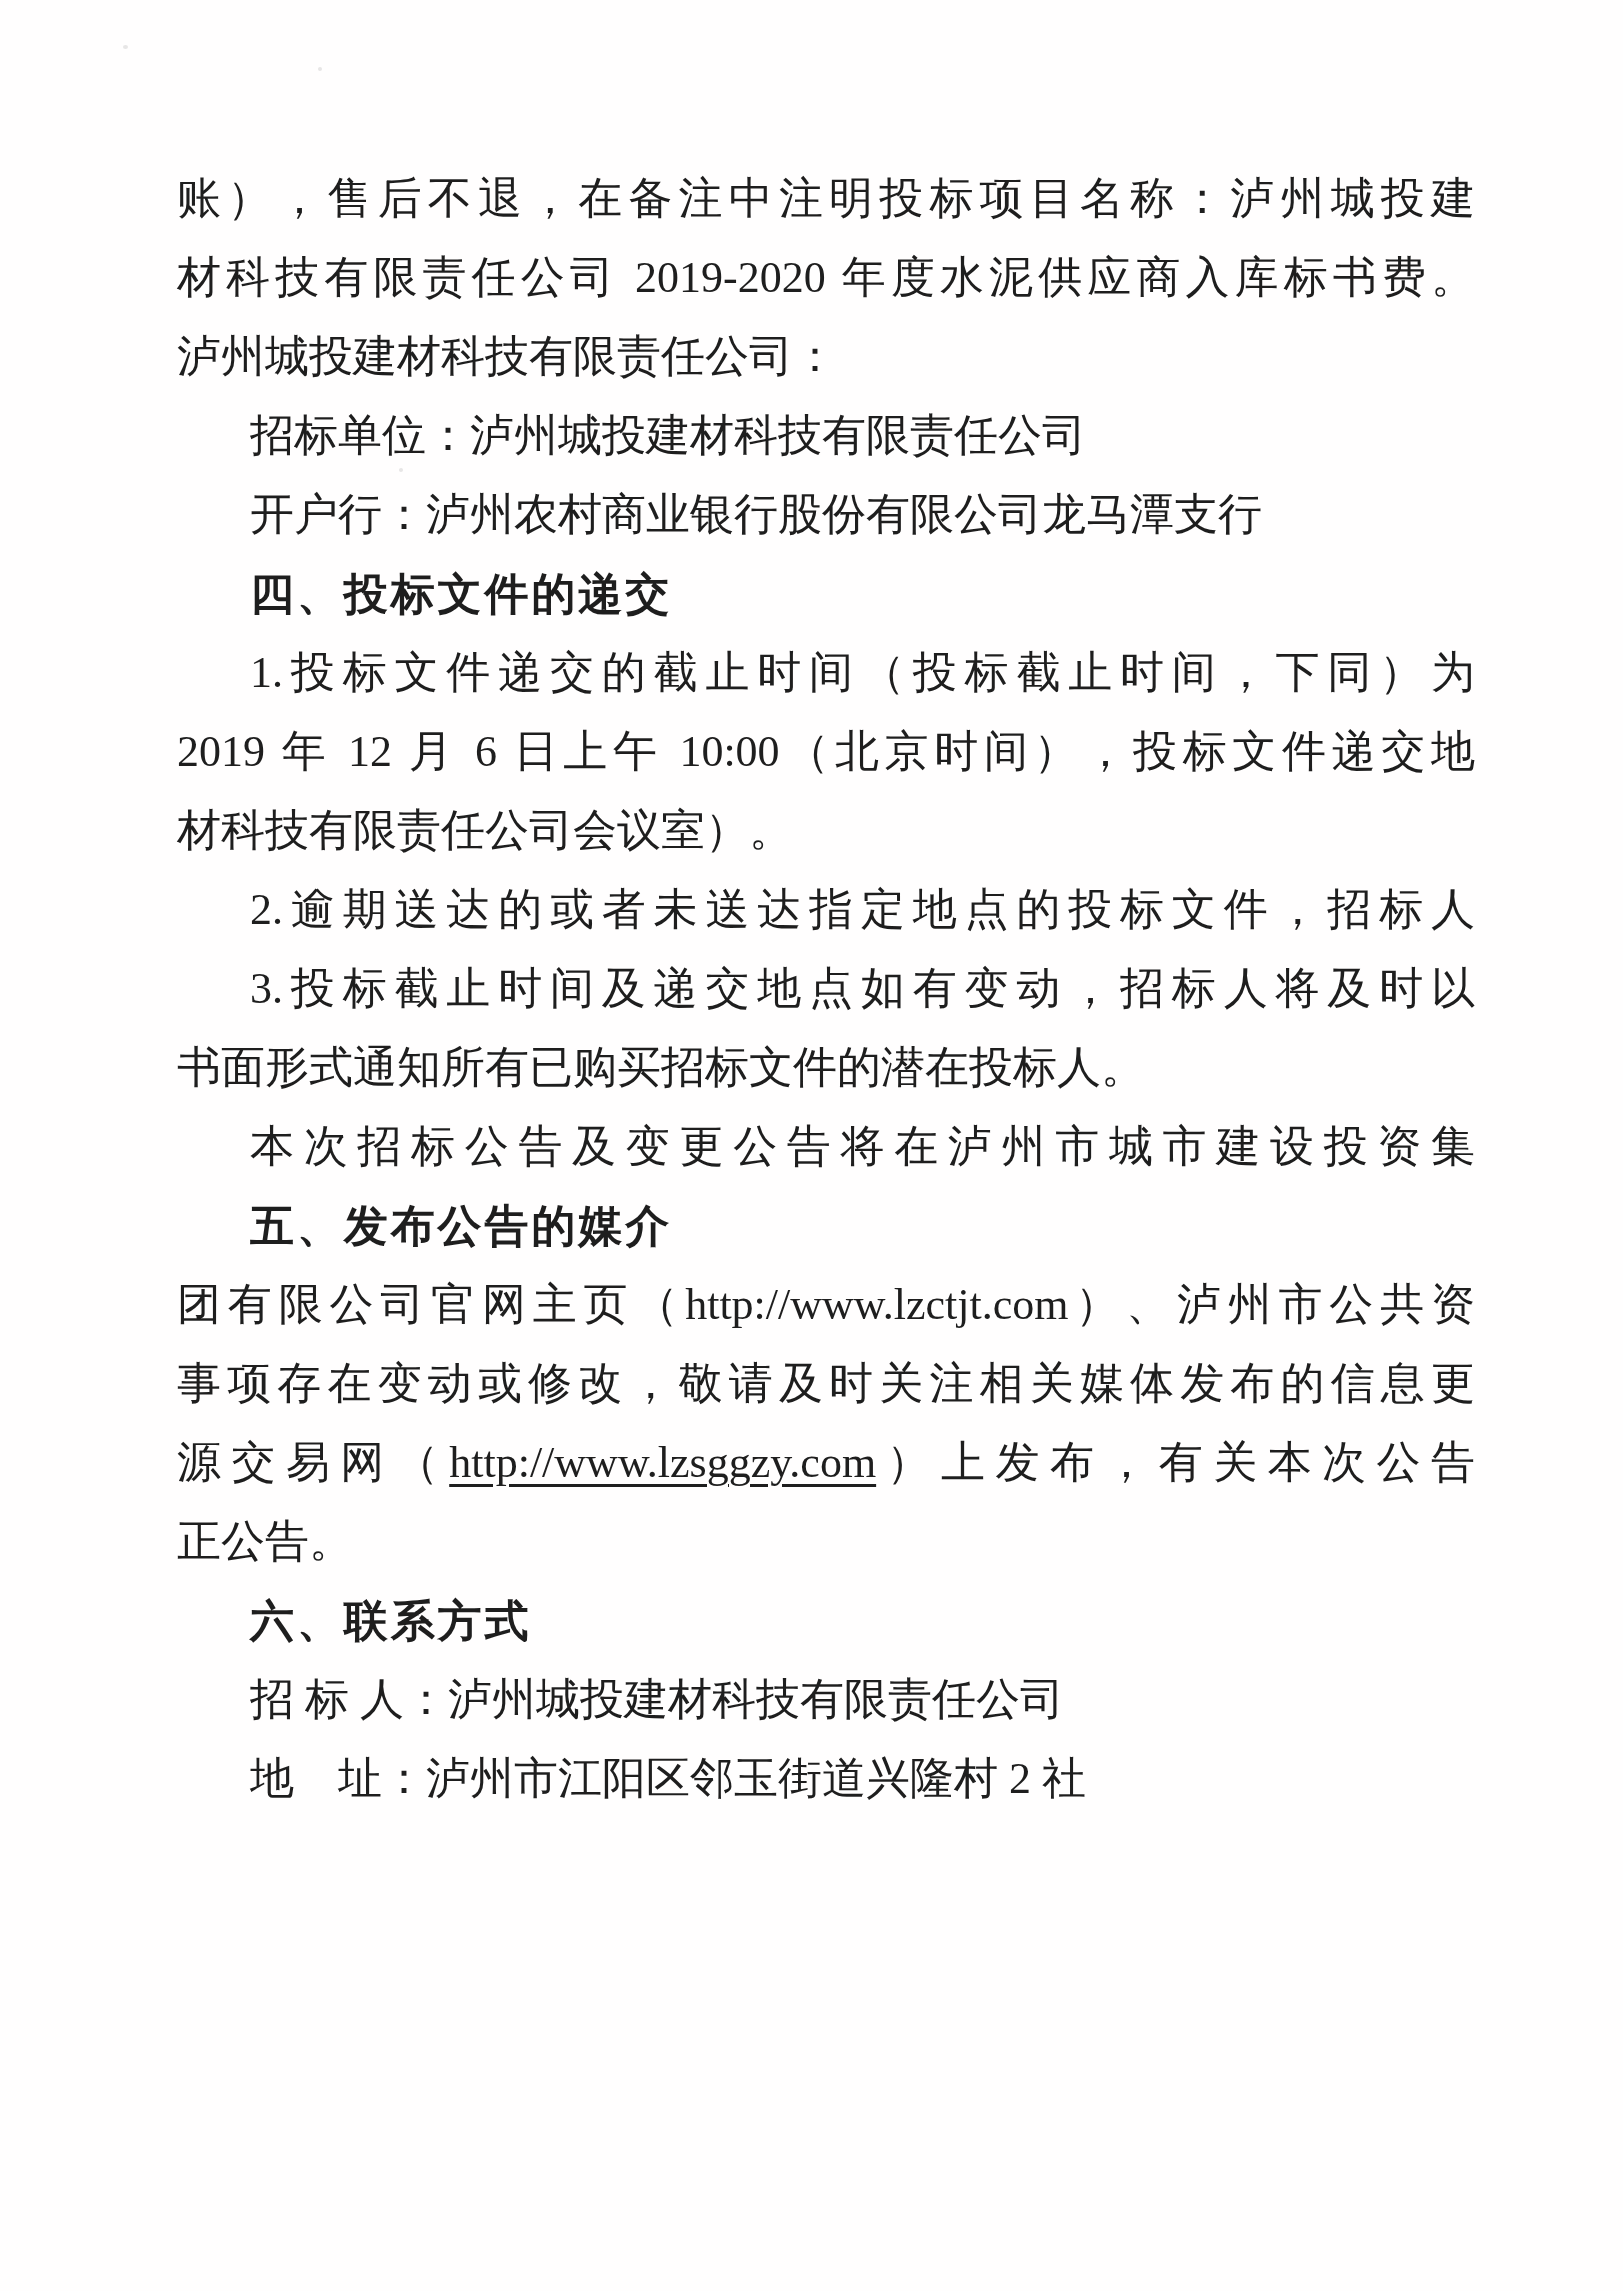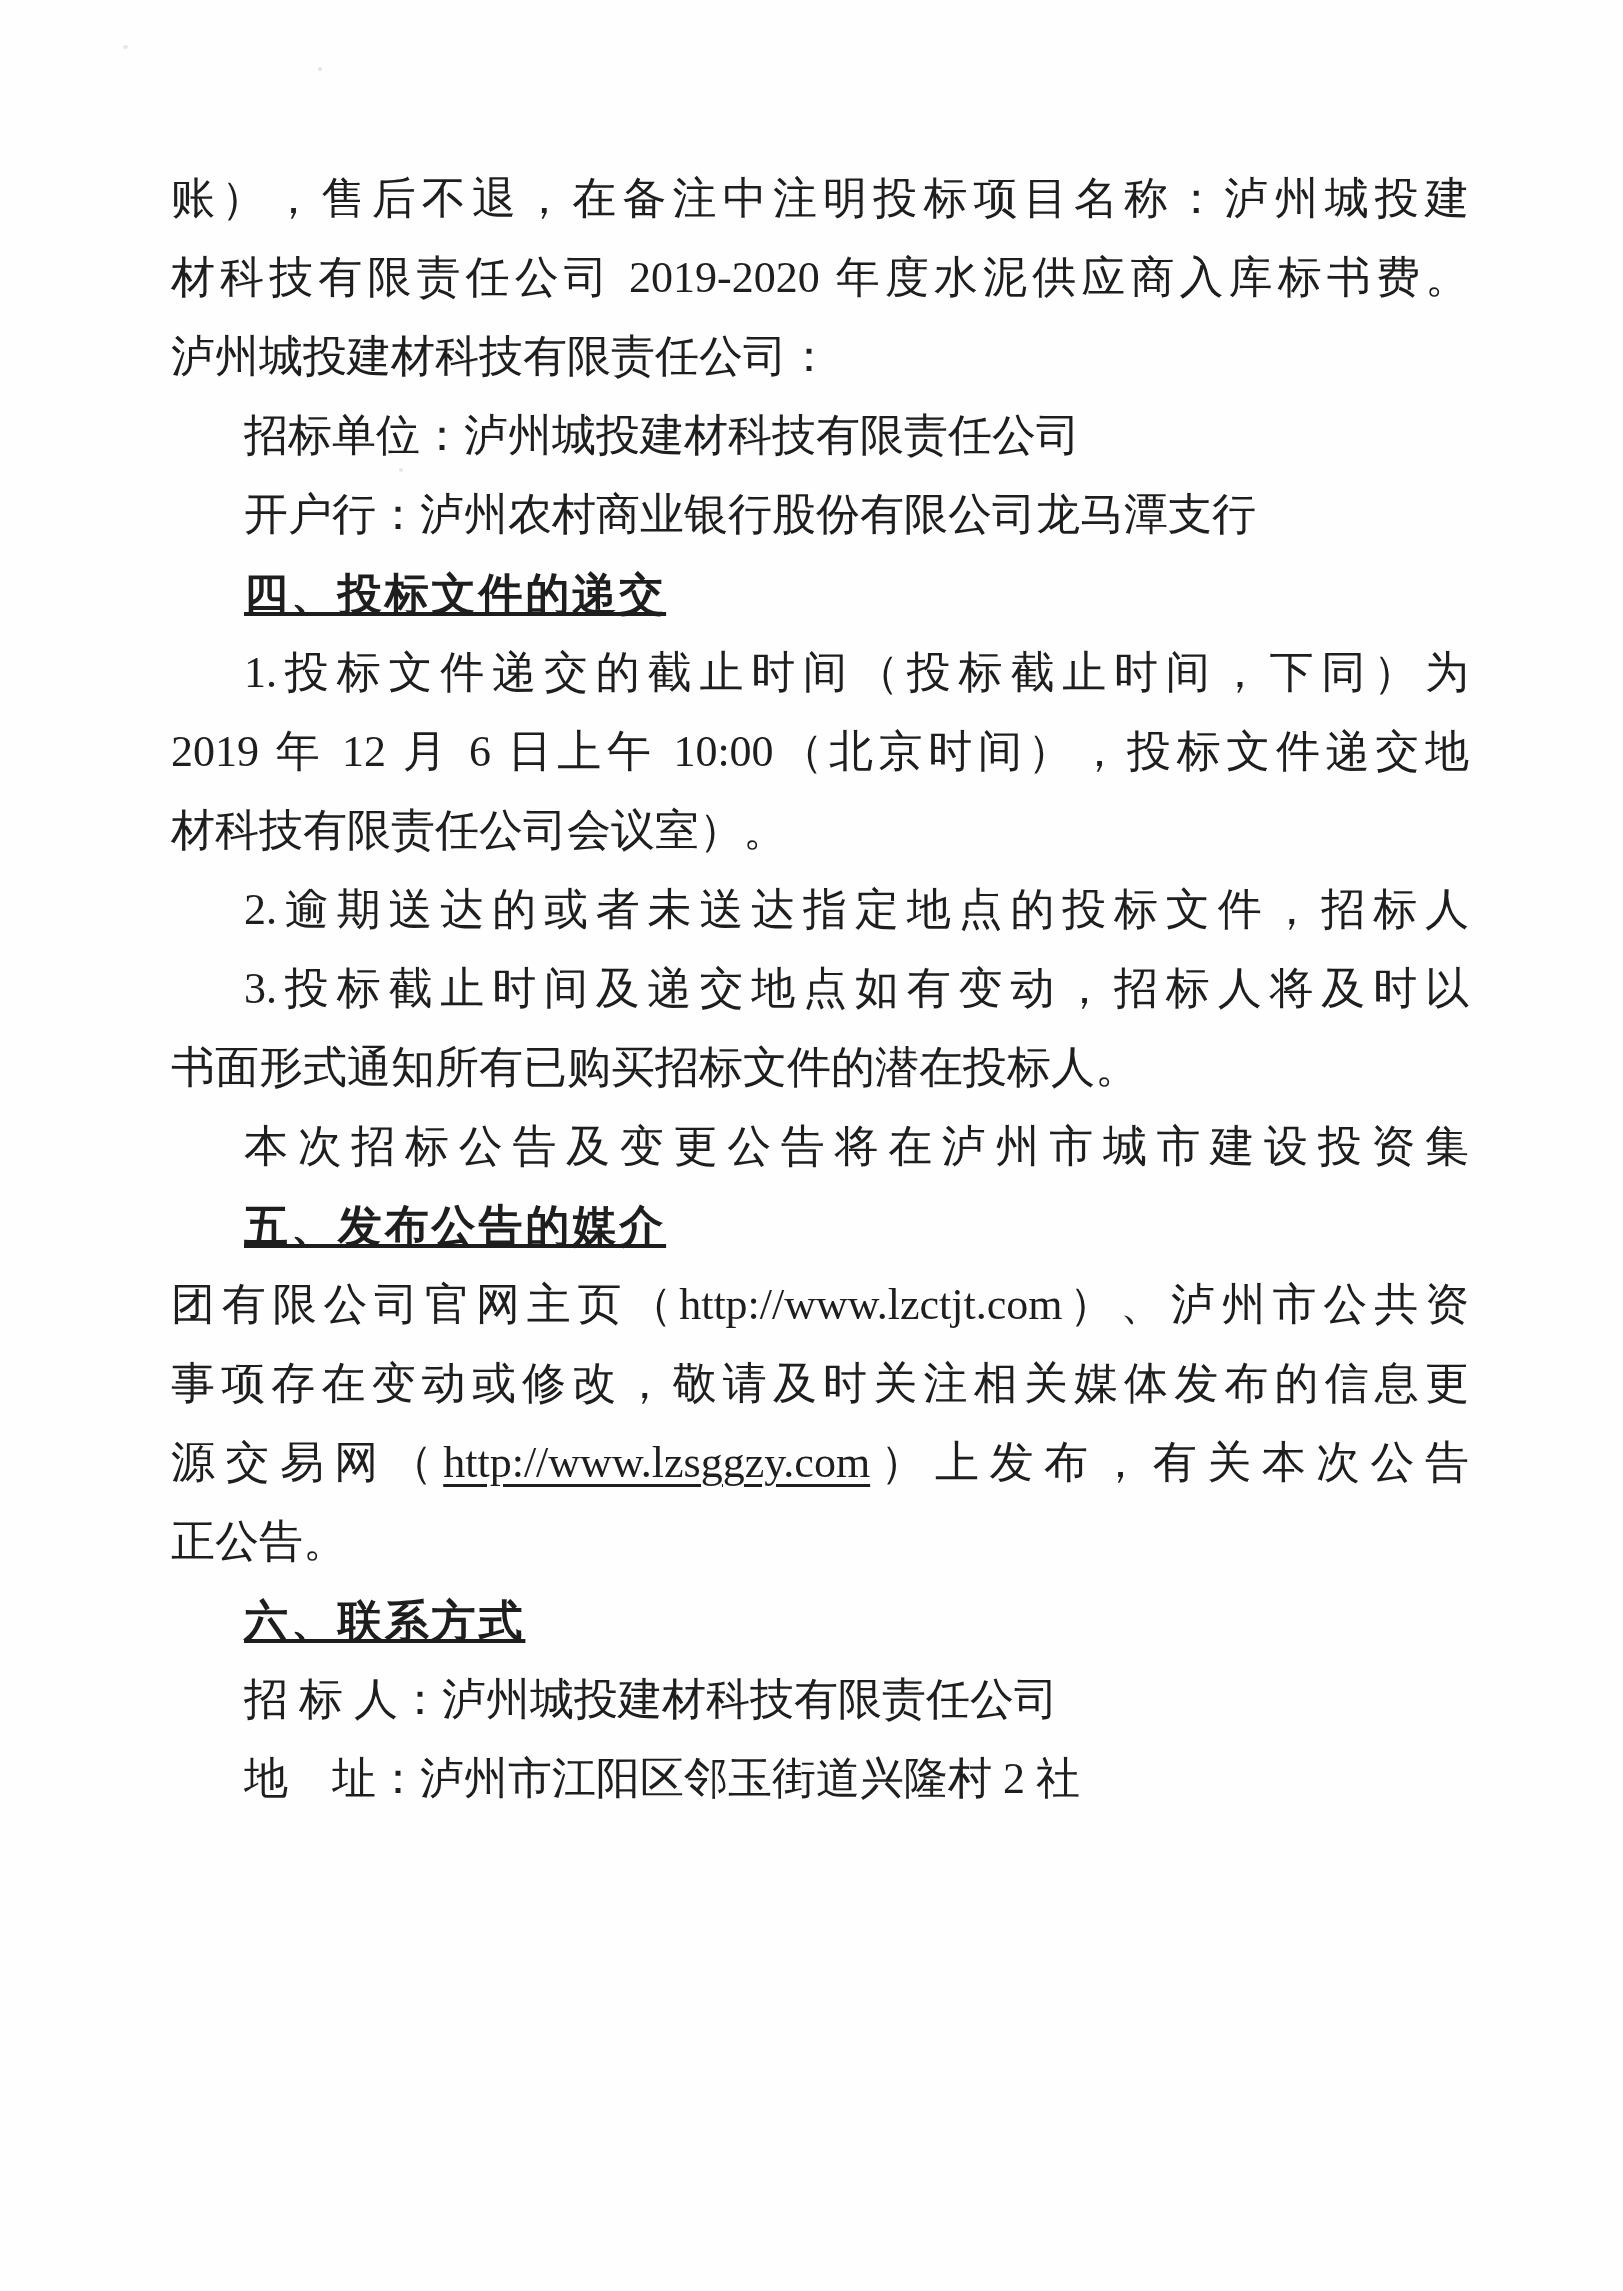--- a/index.html
+++ b/index.html
@@ -11,21 +11,21 @@
     position: relative;
     width: 1623px;
     height: 2292px;
     background: #fffefe;
     overflow: hidden;
     font-family: "Liberation Serif", "DejaVu Serif", serif;
     color: #1e1e1e;
   }
   .content {
     position: absolute;
-    left: 171px;
+    left: 177px;
     top: 159px;
     width: 1298px;
   }
   .line {
     font-size: 44px;
     line-height: 79px;
     height: 79px;
     white-space: nowrap;
     word-break: keep-all;
   }
@@ -35,21 +35,20 @@
     text-align-last: justify;
     text-justify: inter-character;
   }
   .line.indent {
     text-indent: 73px;
   }
   .line.heading {
     font-family: "Liberation Sans", "DejaVu Sans", sans-serif;
     font-weight: 700;
     letter-spacing: 2.9px;
-    text-decoration: underline;
   }
   .underline {
     text-decoration: underline;
     text-decoration-thickness: 2.9px;
     text-underline-offset: 6.9px;
   }
   .speck {
     position: absolute;
     border-radius: 50%;
     background: rgba(60, 60, 60, 0.12);

